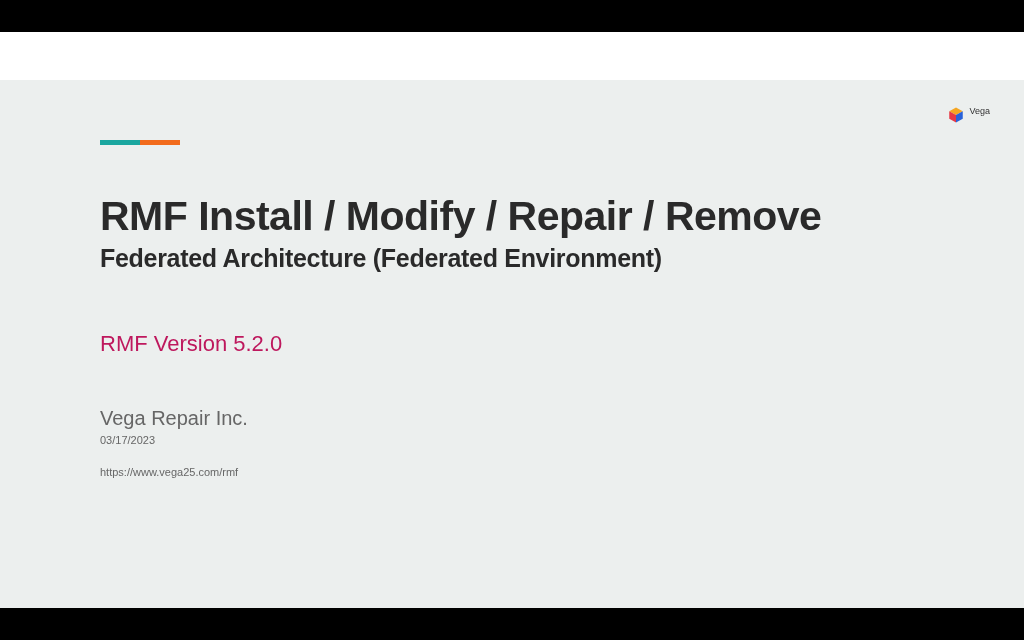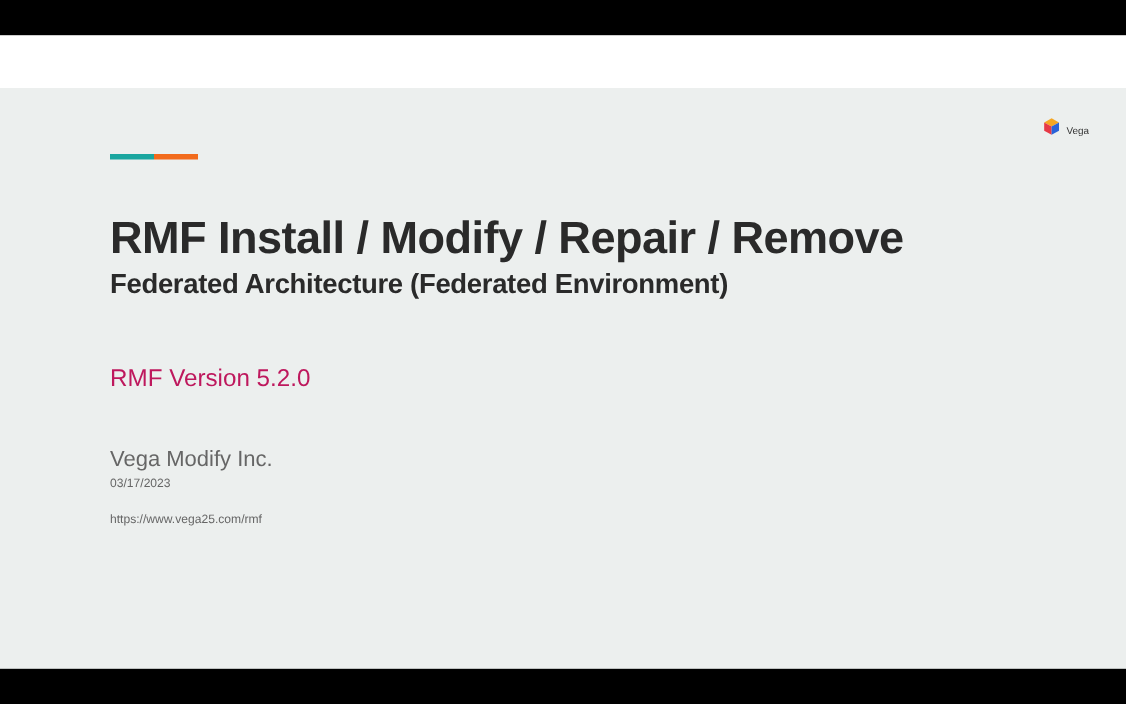--- a/index.html
+++ b/index.html
@@ -88,21 +88,21 @@
     .url {
       font-size: 11px;
       color: #666;
       margin-top: 20px;
     }
     .logo-block {
       position: absolute;
       top: 26px;
       right: 34px;
       display: flex;
-      align-items: flex-end;
+      align-items: flex-start;
       gap: 4px;
     }
     .logo-text {
       font-size: 9px;
       color: #333;
       font-weight: 500;
     }
     .logo-cube {
       width: 18px;
       height: 18px;
@@ -128,19 +128,19 @@
   <div class="accent-line">
     <div class="accent-teal"></div>
     <div class="accent-orange"></div>
   </div>
 
   <h1 class="title">RMF Install / Modify / Repair / Remove</h1>
   <h2 class="subtitle">Federated Architecture (Federated Environment)</h2>
 
   <div class="version">RMF Version 5.2.0</div>
 
-  <div class="company">Vega Modify Inc.</div>
+  <div class="company">Vega Repair Inc.</div>
   <div class="date">03/17/2023</div>
   <div class="url">https://www.vega25.com/rmf</div>
 
 </div>
 
 <div class="bottom-bar"></div>
 
 </body></html>

